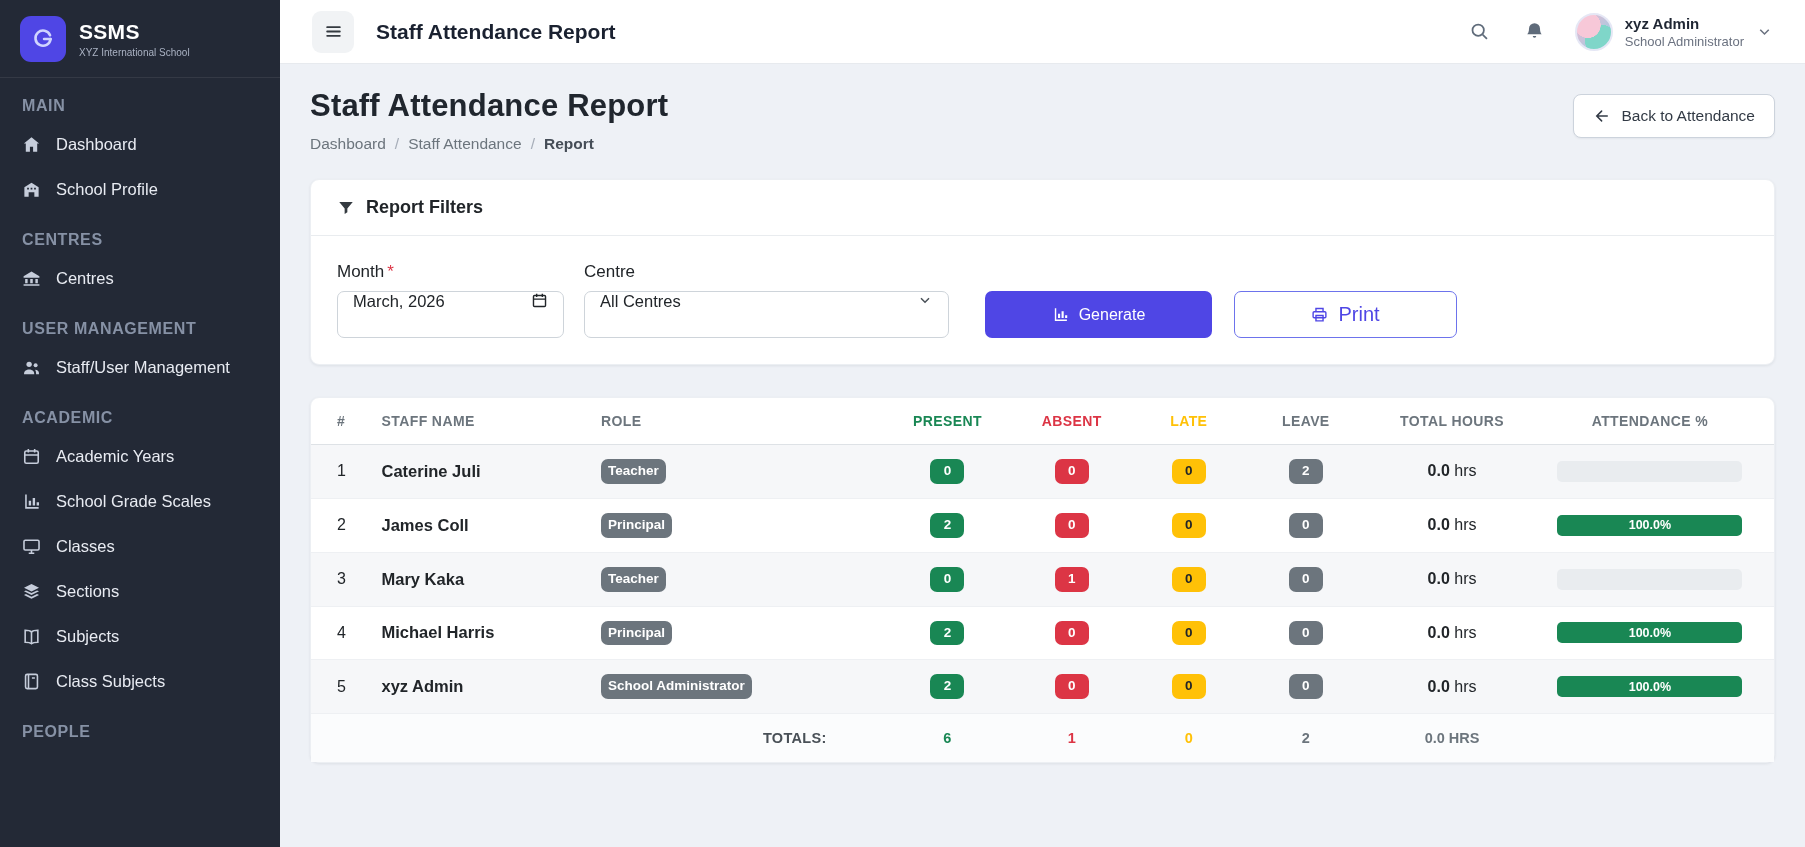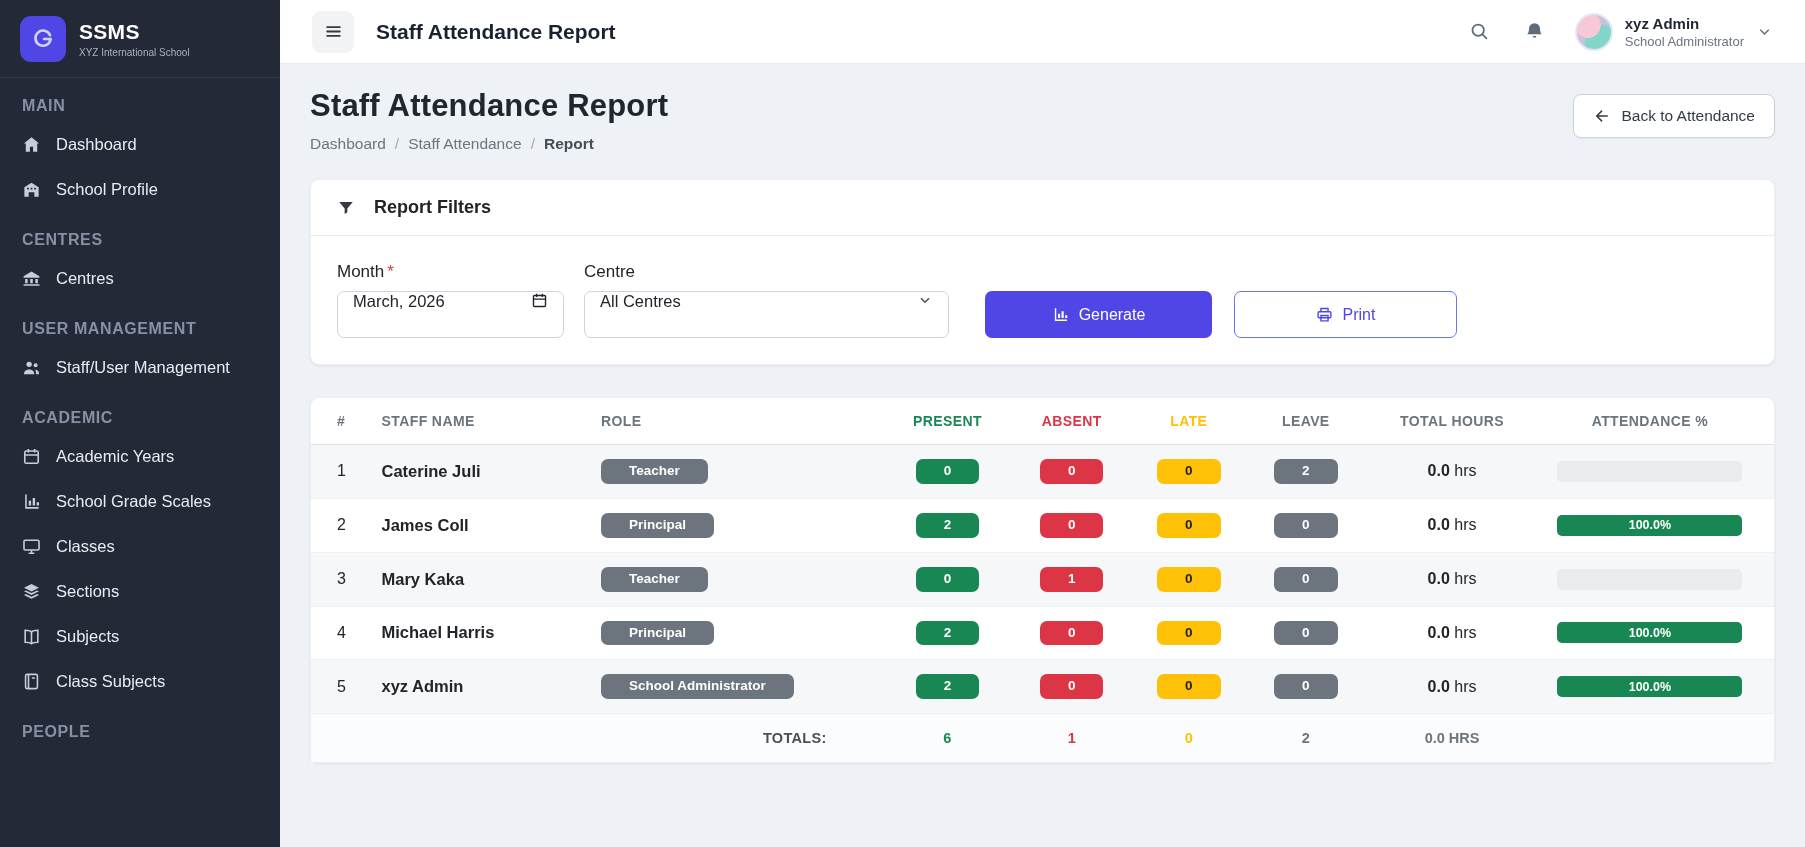--- a/index.html
+++ b/index.html
@@ -86,21 +86,21 @@
     font-family:inherit; cursor:pointer;
     box-shadow:0 1px 2px rgba(16,24,40,.05);
   }
   .card {
     background:#ffffff; border-radius:9px;
     box-shadow:0 1px 3px rgba(15,23,42,.08);
     border:1px solid #eceff3;
   }
   .filters-card { margin-top:26px; }
   .card-head {
-    display:flex; align-items:center; gap:19px;
+    display:flex; align-items:center; gap:11px;
     padding:17px 26px;
     border-bottom:1px solid #e9ecef;
     font-size:18px; font-weight:bold; color:#212529;
   }
   .card-head .head-icon { color:#343a40; display:flex; }
   .filters-body { padding:26px; display:flex; align-items:flex-end; gap:20px; }
   .field { display:flex; flex-direction:column; }
   .field-label { font-size:17px; color:#212529; margin-bottom:9px; }
   .req { color:var(--absent,#dc3545); margin-left:3px; }
   .input-like {
@@ -113,21 +113,21 @@
   .chev { color:#495057; display:flex; }
   .gen-btn {
     height:47px; width:227px; margin-left:16px;
     background:var(--accent,#4f46e5); color:#fff;
     border:none; border-radius:7px; font-size:16px; font-family:inherit;
     display:flex; align-items:center; justify-content:center; gap:10px; cursor:pointer;
   }
   .print-btn {
     height:47px; width:223px; margin-left:2px;
     background:#fff; color:var(--accent,#4f46e5);
-    border:1px solid #6d73ec; border-radius:7px; font-size:16px; font-family:inherit;
+    border:1px solid #6d73ec; border-radius:7px; font-size:20px; font-family:inherit;
     display:flex; align-items:center; justify-content:center; gap:10px; cursor:pointer;
   }
   
   .table-card { margin-top:32px; margin-bottom:30px; }
   table { width:100%; border-collapse:collapse; }
   thead th {
     font-size:14px; font-weight:bold; color:#6c757d;
     letter-spacing:.4px; text-align:left;
     padding:15px 12px; border-bottom:1px solid #dee2e6;
     white-space:nowrap;
@@ -135,21 +135,21 @@
   th.c, td.c { text-align:center; }
   th:first-child, td:first-child { padding-left:26px; }
   th:last-child, td:last-child { padding-right:26px; }
   th.col-present { color:var(--present,#198754); }
   th.col-absent  { color:var(--absent,#dc3545); }
   th.col-late    { color:var(--late,#ffc107); }
   tbody td { padding:14px 12px; font-size:16px; color:#212529; border-bottom:1px solid #eef0f3; }
   tbody tr.odd { background:#f6f7f9; }
   td.name { font-weight:bold; font-size:16.5px; }
   .badge {
-    display:inline-block; padding:5px 28px; border-radius:7px;
+    display:inline-block; padding:5px 7px; border-radius:7px;
     font-size:13.5px; font-weight:bold; color:#fff; line-height:1.1;
   }
   .badge.count { min-width:34px; text-align:center; }
   .badge.role     { background:var(--leave,#6c757d); }
   .badge.present  { background:var(--present,#198754); }
   .badge.absent   { background:var(--absent,#dc3545); }
   .badge.late     { background:var(--late,#ffc107); color:#212529; }
   .badge.leave    { background:var(--leave,#6c757d); }
   .hours b { font-weight:bold; }
   .hours span { font-weight:normal; }

